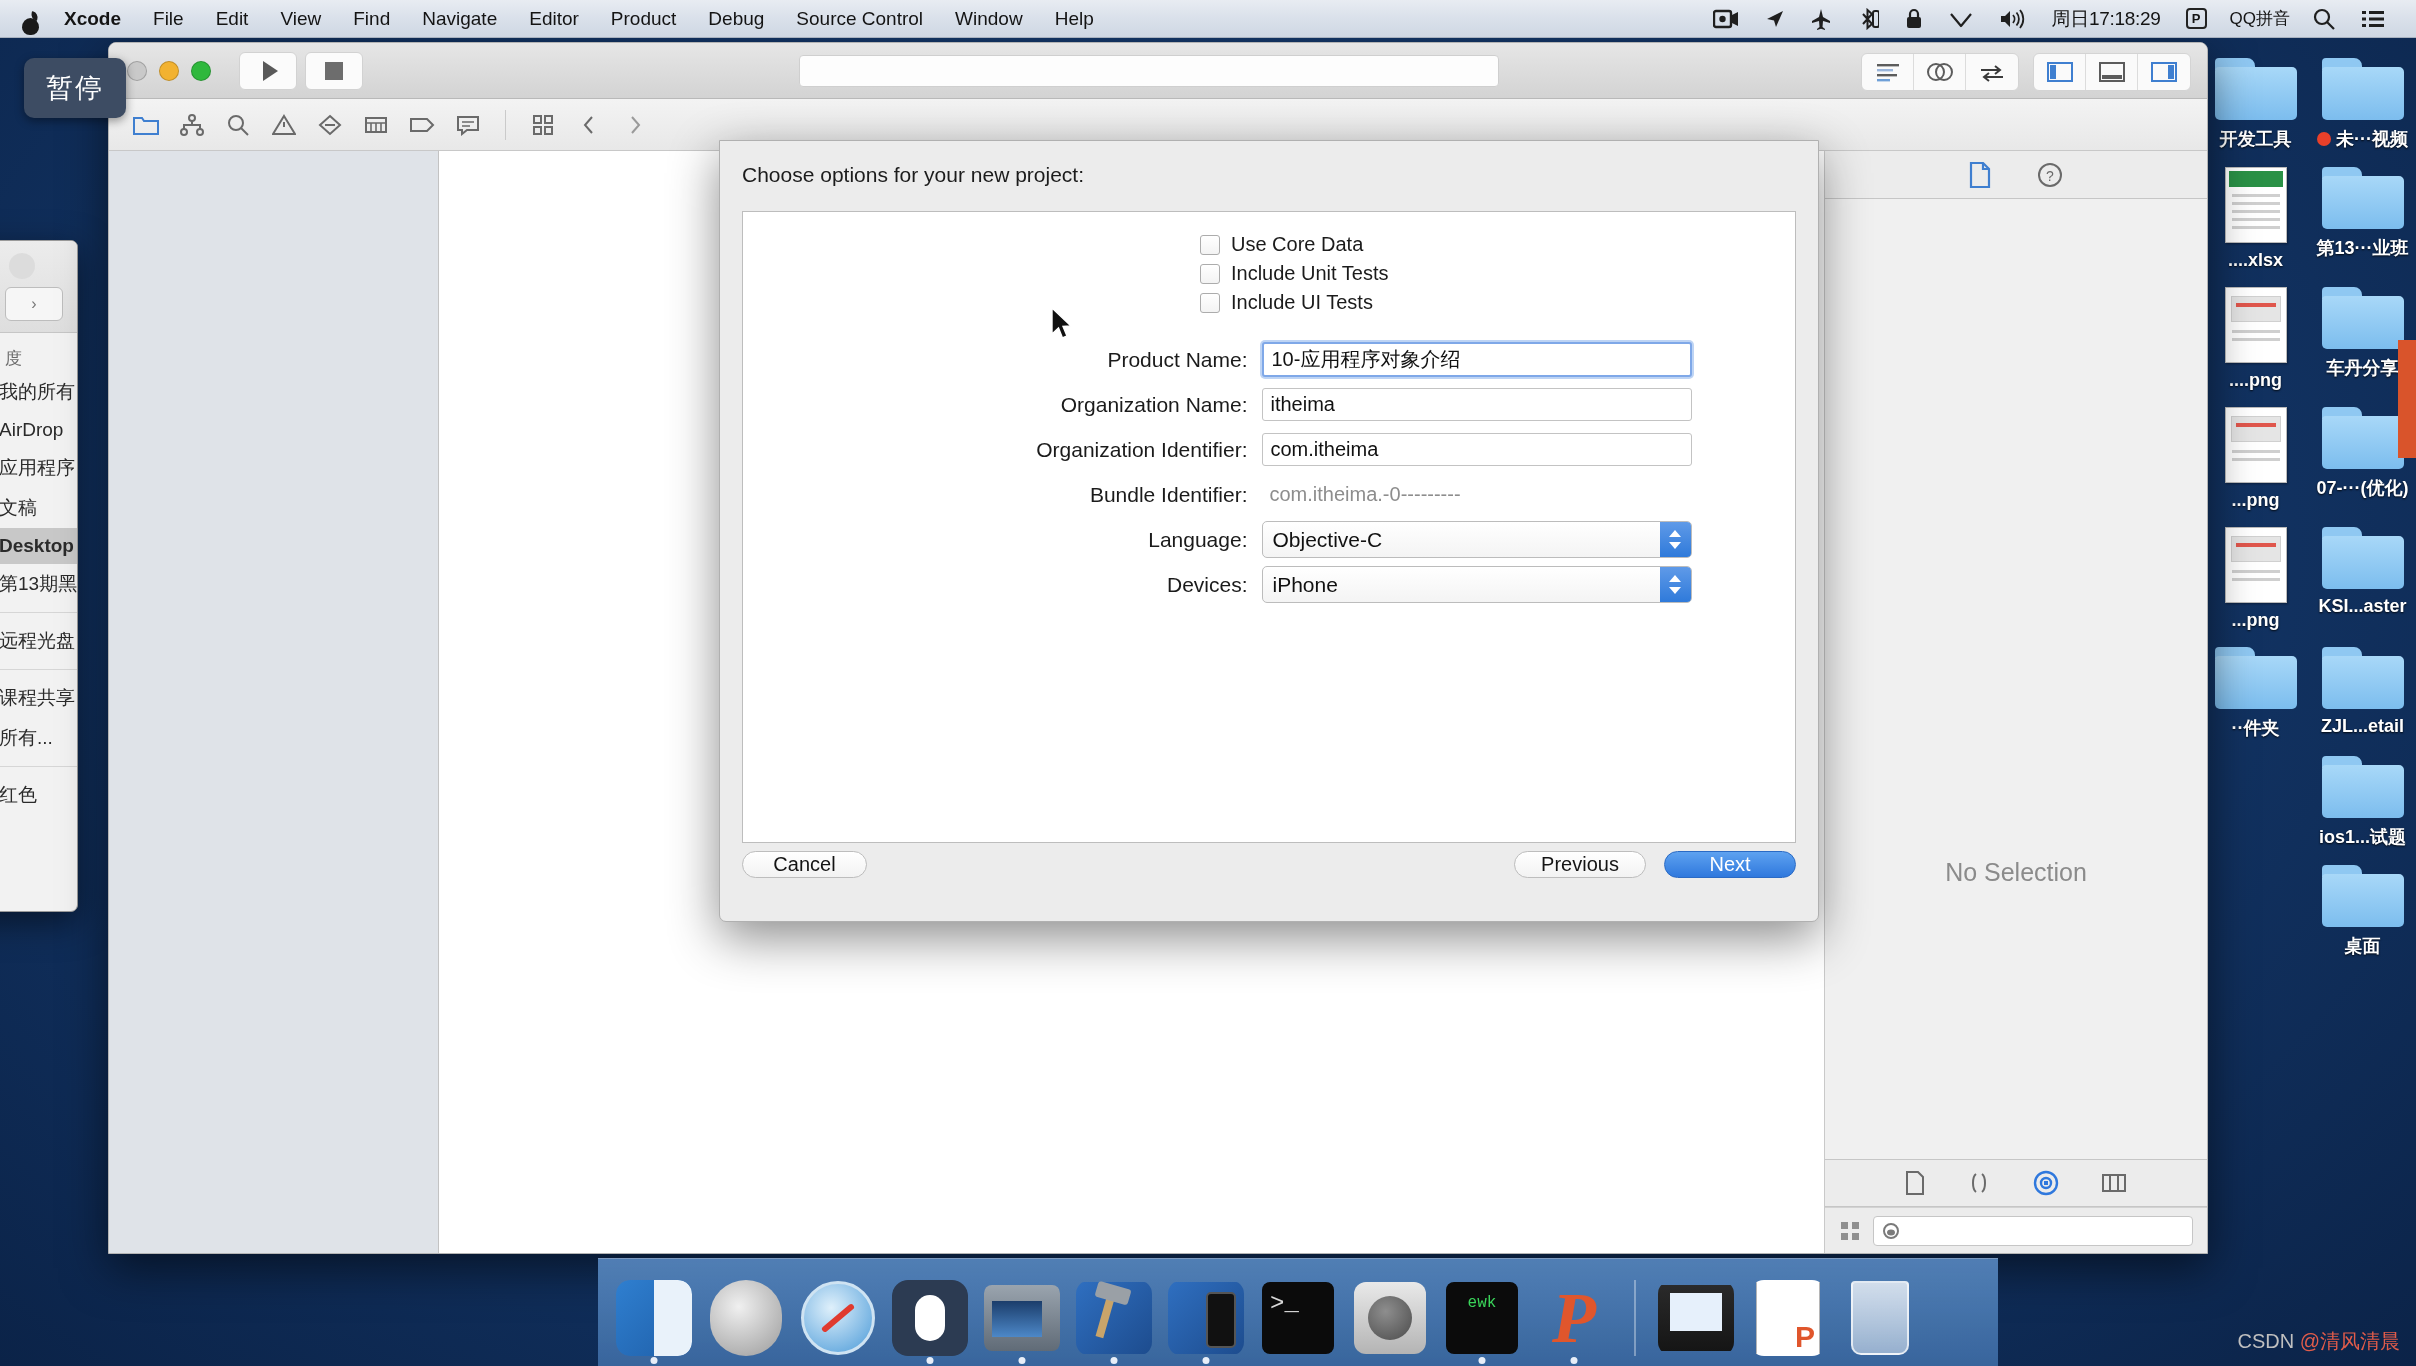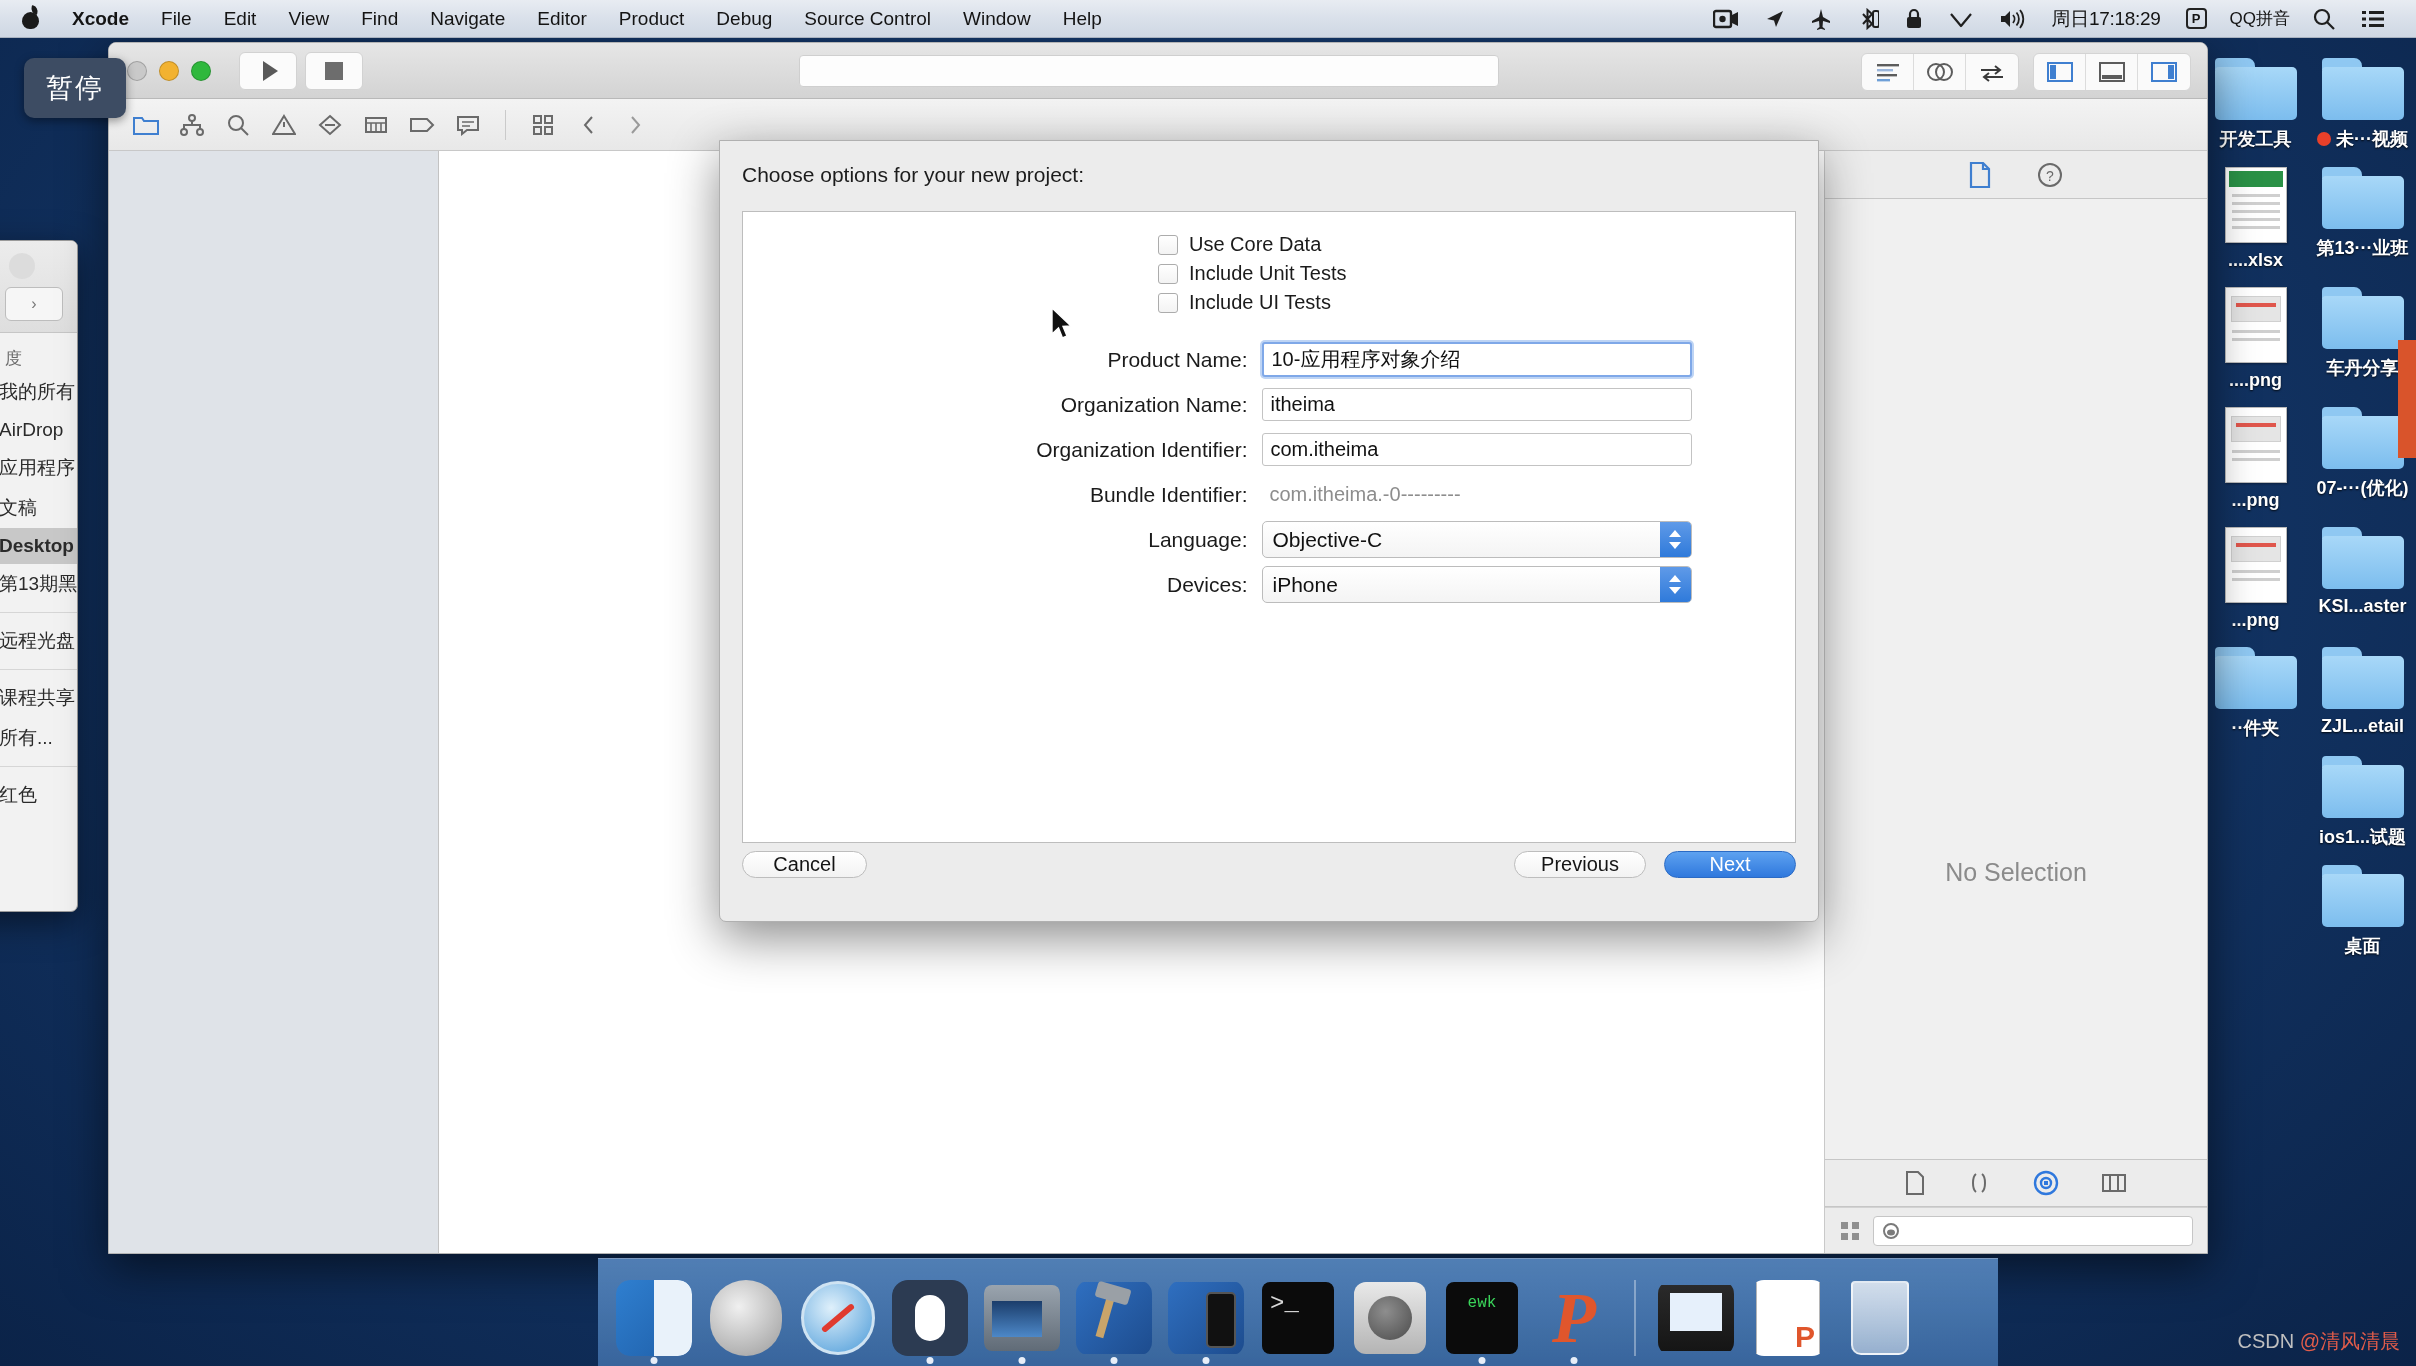--- a/index.html
+++ b/index.html
@@ -20,21 +20,21 @@
 
   
   .menubar {
     position: absolute; top: 0; left: 0; width: 2416px; height: 38px;
     background: linear-gradient(to bottom, #e8ecf2 0%, #d9e0ea 52%, #cfd7e3 100%);
     border-bottom: 1px solid #a9b2bf;
     display: flex; align-items: center;
     font-size: 19px; color: #141414;
     z-index: 60;
   }
-  .menubar .mb-left { display: flex; align-items: center; gap: 8px; padding-left: 20px; }
+  .menubar .mb-left { display: flex; align-items: flex-end; gap: 0px; padding-left: 20px; }
   .menubar .mb-item { padding: 0 16px; line-height: 38px; white-space: nowrap; }
   .menubar .mb-item.bold { font-weight: bold; }
   .apple-logo { width: 22px; height: 26px; position: relative; margin-right: 6px; }
   .apple-logo::before {
     content: ""; position: absolute; left: 2px; top: 6px;
     width: 17px; height: 17px; background: #1a1a1a;
     border-radius: 50% 50% 46% 46% / 55% 55% 45% 45%;
     box-shadow: inset -4px 0 0 -1px transparent;
   }
   .apple-logo::after {
@@ -205,21 +205,21 @@
     font-size: 21px; color: #111; position: relative;
   }
   .popup-arrows {
     position: absolute; right: 0; top: 0; width: 31px; height: 100%;
     background: linear-gradient(to bottom,#5f9ae8,#2f7ada);
     border-radius: 0 4px 4px 0;
     display: flex; flex-direction: column; align-items: center; justify-content: center; gap: 5px;
   }
   .ar-up { width:0;height:0;border-left:6px solid transparent;border-right:6px solid transparent;border-bottom:7px solid #fff;}
   .ar-dn { width:0;height:0;border-left:6px solid transparent;border-right:6px solid transparent;border-top:7px solid #fff;}
-  .checks { margin-top: 18px; padding-left: 415px; }
+  .checks { margin-top: 18px; padding-left: 415px; margin-left: 42px; }
   .chk-row { display: flex; align-items: center; height: 29px; gap: 11px; }
   .chk {
     width: 20px; height: 20px; border: 1px solid #acacac; border-radius: 3px;
     background: linear-gradient(to bottom,#ffffff,#f3f3f3);
   }
   .chk-lbl { font-size: 20px; color: #1b1b1b; }
 
   .sheet-buttons { position: absolute; left: 22px; right: 22px; bottom: 28px; height: 42px; }
   .btn {
     position: absolute; height: 27px; border-radius: 16px;

